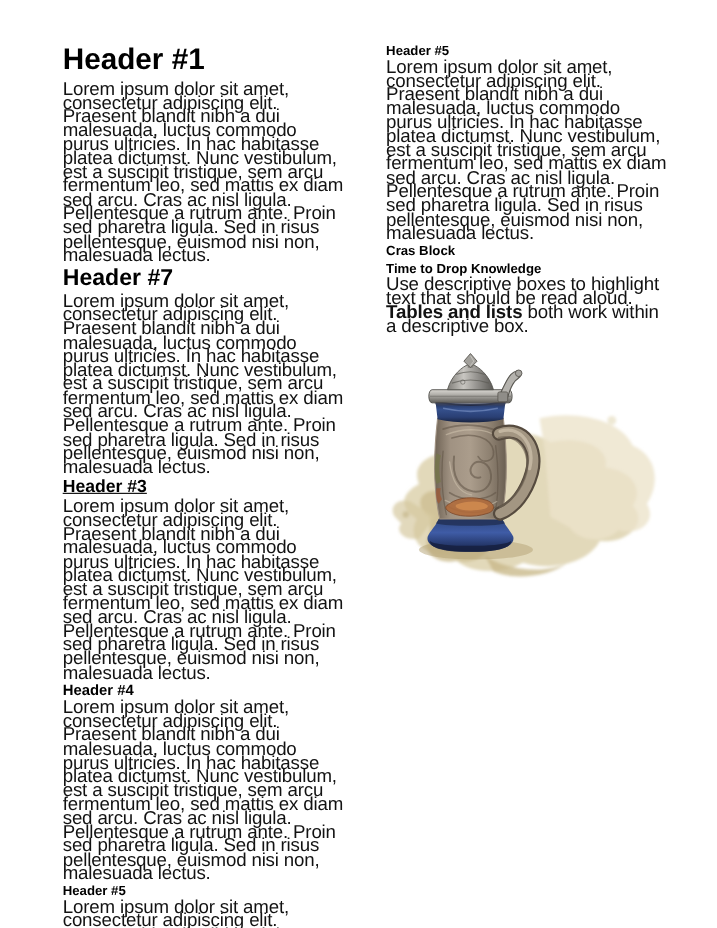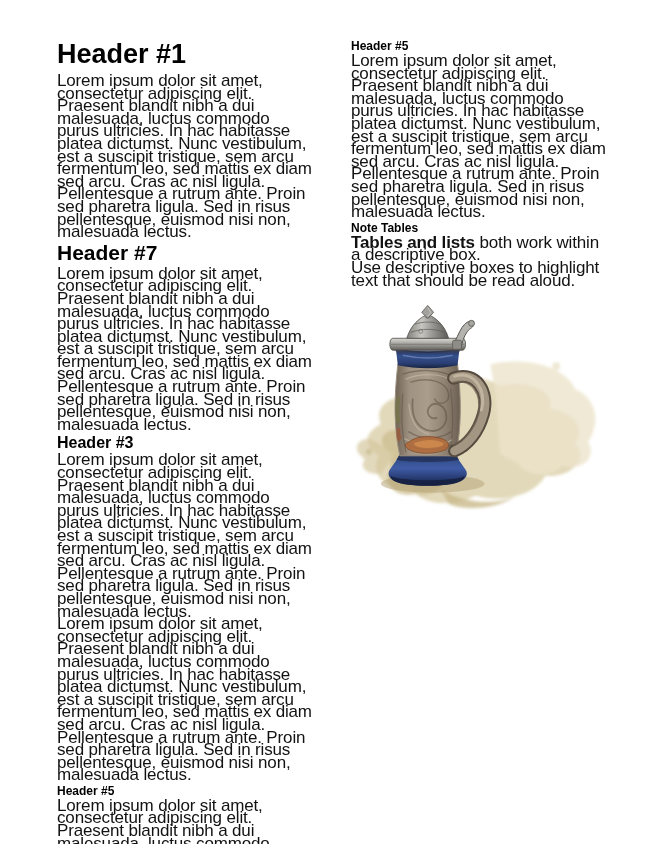--- a/index.html
+++ b/index.html
@@ -17,21 +17,21 @@
   .col { width:256px; flex:0 0 256px; }
   p {
     font-size:17px;
     line-height:12.6px;
     letter-spacing:-0.15px;
     margin:0;
   }
   h1,h2,h3,h4,h5 { font-weight:700; color:#000; }
   h1 { font-size:27px; line-height:28px; margin:0 0 7px 0; }
   h2 { font-size:21px; line-height:22px; margin:3px 0 4px 0; }
-  h3 { font-size:16px; line-height:17px; margin:3px 0 3px 0; }
+  h3 { font-size:16px; line-height:17px; margin:3px 0 3px 0;text-decoration:underline; }
   h4 { font-size:13.5px; line-height:14px; margin:3px 0 2px 0; }
   h5 { font-size:12px; line-height:13px; margin:3px 0 2px 0; }
   .col > :first-child, .col section:first-child > :first-child { margin-top:0; }
   strong { font-weight:700; }
   figure.stein {
     margin:16px 0 0 0;
     width:256px; height:212px;
   }
   figure.stein svg { display:block; width:256px; height:212px; }
 </style>
@@ -47,39 +47,41 @@
     </section>
     <section>
       <h2>Header #7</h2>
       <p>Lorem ipsum dolor sit amet, consectetur adipiscing elit. Praesent blandit nibh a dui malesuada, luctus commodo purus ultricies. In hac habitasse platea dictumst. Nunc vestibulum, est a suscipit tristique, sem arcu fermentum leo, sed mattis ex diam sed arcu. Cras ac nisl ligula. Pellentesque a rutrum ante. Proin sed pharetra ligula. Sed in risus pellentesque, euismod nisi non, malesuada lectus.</p>
     </section>
     <section>
       <h3>Header #3</h3>
       <p>Lorem ipsum dolor sit amet, consectetur adipiscing elit. Praesent blandit nibh a dui malesuada, luctus commodo purus ultricies. In hac habitasse platea dictumst. Nunc vestibulum, est a suscipit tristique, sem arcu fermentum leo, sed mattis ex diam sed arcu. Cras ac nisl ligula. Pellentesque a rutrum ante. Proin sed pharetra ligula. Sed in risus pellentesque, euismod nisi non, malesuada lectus.</p>
     </section>
     <section>
+      <h4>Header #4</h4>
       <p>Lorem ipsum dolor sit amet, consectetur adipiscing elit. Praesent blandit nibh a dui malesuada, luctus commodo purus ultricies. In hac habitasse platea dictumst. Nunc vestibulum, est a suscipit tristique, sem arcu fermentum leo, sed mattis ex diam sed arcu. Cras ac nisl ligula. Pellentesque a rutrum ante. Proin sed pharetra ligula. Sed in risus pellentesque, euismod nisi non, malesuada lectus.</p>
     </section>
     <section>
       <h5>Header #5</h5>
       <p>Lorem ipsum dolor sit amet, consectetur adipiscing elit. Praesent blandit nibh a dui malesuada, luctus commodo purus ultricies. In hac habitasse platea dictumst. Nunc vestibulum, est a suscipit tristique, sem arcu fermentum leo, sed mattis ex diam sed arcu. Cras ac nisl ligula. Pellentesque a rutrum ante. Proin sed pharetra ligula. Sed in risus pellentesque, euismod nisi non, malesuada lectus.</p>
     </section>
   </div>
 
   <div class="col">
     <section>
       <h5>Header #5</h5>
       <p>Lorem ipsum dolor sit amet, consectetur adipiscing elit. Praesent blandit nibh a dui malesuada, luctus commodo purus ultricies. In hac habitasse platea dictumst. Nunc vestibulum, est a suscipit tristique, sem arcu fermentum leo, sed mattis ex diam sed arcu. Cras ac nisl ligula. Pellentesque a rutrum ante. Proin sed pharetra ligula. Sed in risus pellentesque, euismod nisi non, malesuada lectus.</p>
     </section>
 
-    <h5>Note Tables</h5>
+    <h5>Cras Block</h5>
+
+    <h5>Time to Drop Knowledge</h5>
+    <p>Use descriptive boxes to highlight text that should be read aloud.</p>
 
     <p><strong>Tables and lists</strong><span> both work within a descriptive box.</span></p>
-
-    <p>Use descriptive boxes to highlight text that should be read aloud.</p>
 
     <figure class="stein">
       <svg viewBox="0 0 257 210" xmlns="http://www.w3.org/2000/svg" role="img">
         <defs>
           <linearGradient id="gBody" x1="0" y1="0" x2="1" y2="0">
             <stop offset="0" stop-color="#6f6355"></stop>
             <stop offset="0.22" stop-color="#a09282"></stop>
             <stop offset="0.5" stop-color="#ab9d8c"></stop>
             <stop offset="0.78" stop-color="#8d8070"></stop>
             <stop offset="1" stop-color="#6a5f52"></stop>

